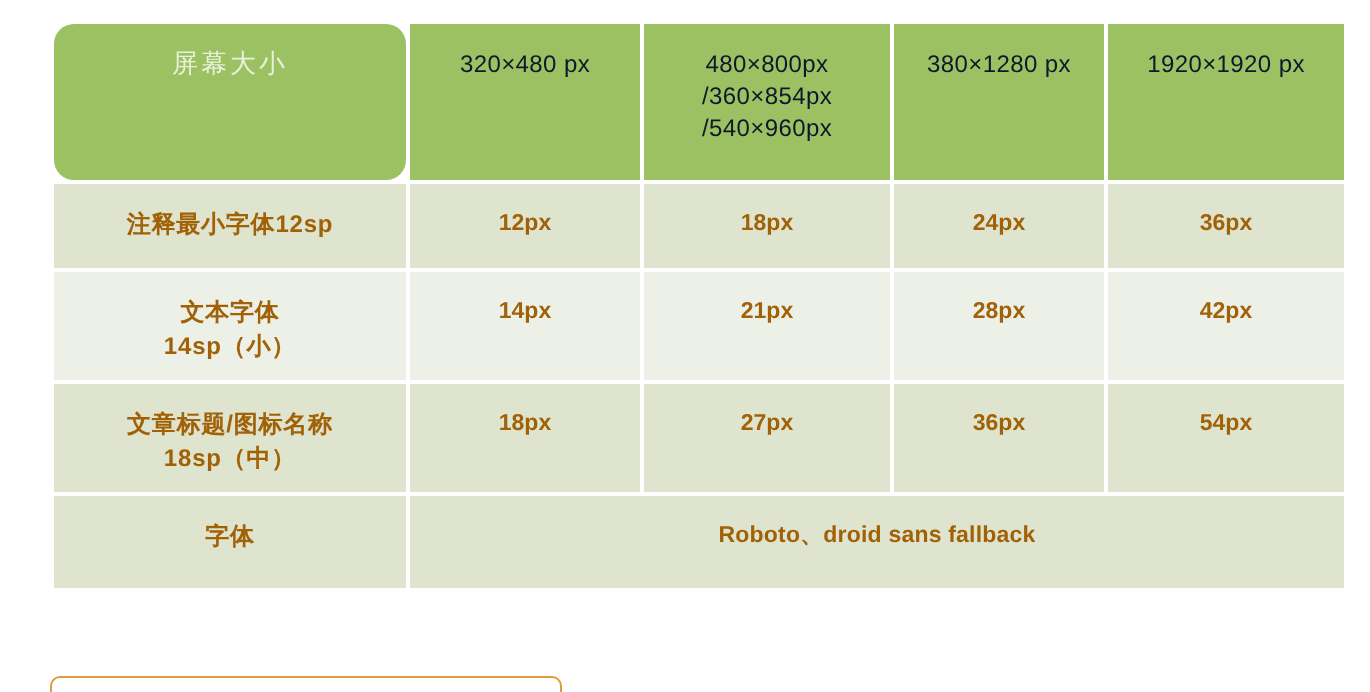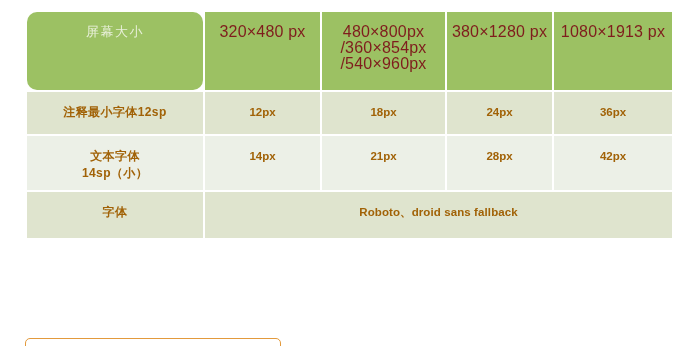--- a/index.html
+++ b/index.html
@@ -28,22 +28,22 @@
   #sizing-table td {
     padding: 0;
     text-align: center;
     vertical-align: top;
   }
 
   
   .hdr {
     background: #9cc163;
     height: 66px;
-    color: #7f1d1d;
-    font-size: 16px;
+    color: #0f172a;
+    font-size: 12px;
     font-weight: normal;
     padding-top: 12px !important;
     line-height: 16px;
     letter-spacing: .2px;
   }
   .hdr.label {
     color: #e9f0da;
     font-size: 13px;
     letter-spacing: 1.5px;
     border-radius: 10px;
@@ -106,21 +106,21 @@
     </td>
     <td class="hdr">
       <span class="ln">480×800px</span>
       <span class="ln">/360×854px</span>
       <span class="ln">/540×960px</span>
     </td>
     <td class="hdr">
       <span class="ln">380×1280 px</span>
     </td>
     <td class="hdr">
-      <span class="ln">1080×1913 px</span>
+      <span class="ln">1920×1920 px</span>
     </td>
   </tr>
 
   <tr class="row-a r1">
     <td class="cell rowhead">
       <span class="ln">注释最小字体12sp</span>
     </td>
     <td class="cell">12px</td>
     <td class="cell">18px</td>
     <td class="cell">24px</td>
@@ -131,20 +131,30 @@
     <td class="cell rowhead">
       <span class="ln">文本字体</span>
       <span class="ln2">14sp（小）</span>
     </td>
     <td class="cell">14px</td>
     <td class="cell">21px</td>
     <td class="cell">28px</td>
     <td class="cell">42px</td>
   </tr>
 
+  <tr class="row-a r3">
+    <td class="cell rowhead">
+      <span class="ln">文章标题/图标名称</span>
+      <span class="ln2">18sp（中）</span>
+    </td>
+    <td class="cell">18px</td>
+    <td class="cell">27px</td>
+    <td class="cell">36px</td>
+    <td class="cell">54px</td>
+  </tr>
 
 
   <tr class="row-a r5">
     <td class="cell rowhead">字体</td>
     <td class="cell font-merged" colspan="4">Roboto、droid sans fallback</td>
   </tr>
 </tbody>
   </table>
 
 <div id="orange-callout"></div>

